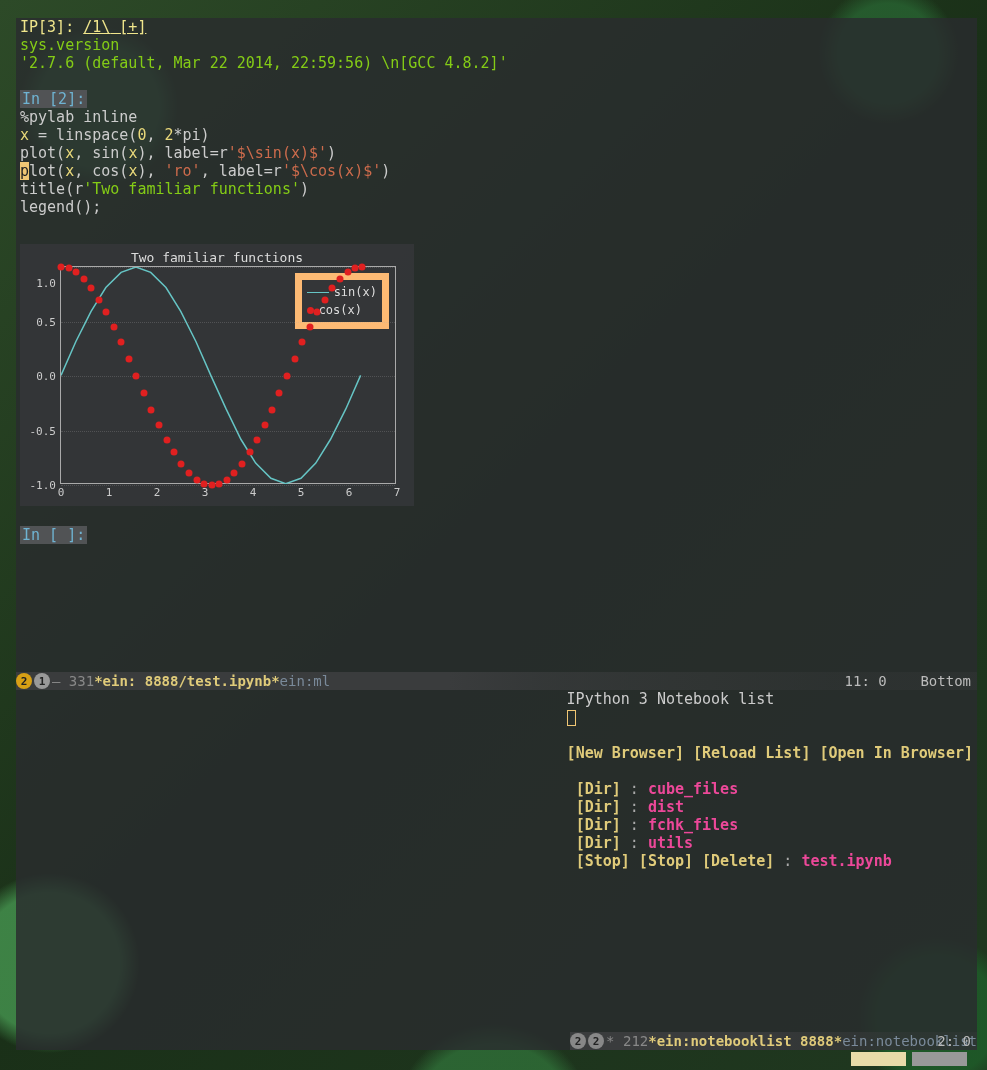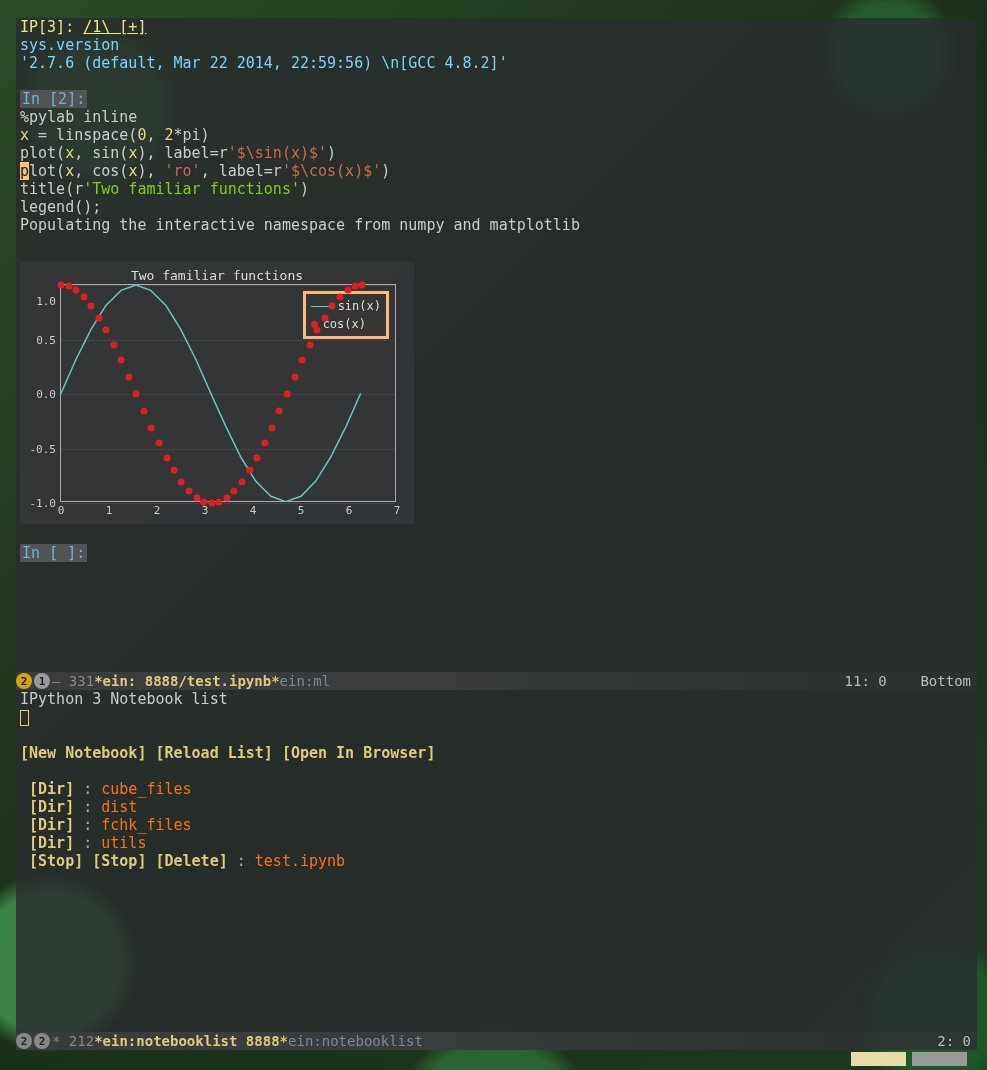--- a/index.html
+++ b/index.html
@@ -28,26 +28,26 @@
   .panes {
     position: absolute; left: 16px; top: 18px; right: 10px; bottom: 20px;
     z-index: 1;
     display: flex; flex-direction: column;
   }
   .pane {
     background: rgba(42,44,46,0.82);
     display: flex; flex-direction: column; gap: 24px;
   }
   .pane.top { flex: 0 0 672px; }
-  .pane.bottom { flex: 1; }
+  .pane.bottom { flex: 1; align-items: flex-end; }
   .content { padding: 0 4px; flex:1; overflow:hidden; }
   .line { white-space: pre; line-height: 18px; }
   .ip-hdr { color: #f0e68c; }
   .ip-hdr .und { text-decoration: underline; }
-  .out-text { color: #7dd3fc; }
+  .out-text { color: #84cc16; }
   .in-prompt { background: #515355; color: #6fb3d2; padding: 0 2px; display:inline-block;}
   .code { color: #ccc; }
   .var { color: #e8d87a; }
   .num { color: #e8d87a; }
   .str { color: #cc6b4c; }
   .str2 { color: #84cc16; }
   .cursor-block { background: #f0c674; color:#222; }
   .stdout { color: #ccc; }
   
   .modeline {
@@ -68,21 +68,21 @@
   .ml-badge.grey { background:#999; color:#222; }
   .ml-buf { color:#e0cb7a; font-weight:bold; }
   .ml-mode { color:#7a8a9a; }
   .ml-right { position:absolute; right:6px; color:#bbb; }
   
   .nb-title { color:#ccc; }
   .nb-cursor { display:inline-block; width:9px; height:16px; border:1px solid #f0c674; vertical-align:text-bottom;}
   .link { color:#e0cb7a; font-weight:bold; }
   .link-wrap { color:#aaa; }
   .dir { color:#e0cb7a; font-weight:bold; }
-  .fname { color:#f97316; }
+  .fname { color:#ec4899;font-weight:bold; }
   
   .chart-wrap {
     background: rgba(52,54,56,0.9);
     width: 394px; height: 262px;
     margin: 10px 0 10px 0;
     position: relative;
   }
   .chart-title {
     position:absolute; top:6px; left:0; right:0; text-align:center;
     color:#ddd; font-size:13px;
@@ -92,21 +92,21 @@
     border:1px solid #aaa;
     background: rgba(52,54,56,0.5);
   }
   .ytick { position:absolute; right:100%; margin-right:5px; font-size:11px; color:#ccc; transform:translateY(-50%);}
   .ygrid { position:absolute; left:0; right:0; height:0; border-top:1px dotted rgba(170,170,170,0.25);}
   .xtick { position:absolute; top:100%; margin-top:3px; font-size:11px; color:#ccc; transform:translateX(-50%);}
   svg.sin { position:absolute; inset:0; }
   .cos-dot { position:absolute; width:7px; height:7px; border-radius:50%; background:#e02020; transform:translate(-50%,-50%);}
   .legend {
     position:absolute; right:6px; top:6px;
-    border:3px solid #fdba74; background:rgba(52,54,56,0.9);
+    border:7px solid #fdba74; background:rgba(52,54,56,0.9);
     padding:3px 5px; font-size:12px; color:#ddd;
   }
   .leg-row { display:flex; align-items:center; gap:5px; height:18px;}
   .leg-line { width:22px; height:0; border-top:1.5px solid #66c5c5;}
   .leg-dot { width:7px; height:7px; border-radius:50%; background:#e02020; display:inline-block;}
   .tray { position:absolute; bottom:0; right:20px; height:18px; z-index:2; display:flex; gap:6px;}
   .tray-box { width:55px; height:14px; background:#999; }
   .tray-box.light { background:#e8dba8; }
 </style>
 </head>
@@ -122,21 +122,20 @@
       <div class="line out-text">sys.version</div>
       <div class="line out-text">'2.7.6 (default, Mar 22 2014, 22:59:56) \n[GCC 4.8.2]'</div>
       <div class="line" style="height:18px"></div>
       <div class="line"><span class="in-prompt">In [2]:</span></div>
       <div class="line code">%pylab inline</div>
       <div class="line code"><span class="var">x</span><span> = linspace(</span><span class="num">0</span><span>, </span><span class="num">2</span><span>*pi)</span></div>
       <div class="line code"><span>plot(</span><span class="var">x</span><span>, sin(</span><span class="var">x</span><span>), label=r</span><span class="str">'$\sin(x)$'</span><span>)</span></div>
       <div class="line code"><span class="cursor-block">p</span><span>lot(</span><span class="var">x</span><span>, cos(</span><span class="var">x</span><span>), </span><span class="str">'ro'</span><span>, label=r</span><span class="str">'$\cos(x)$'</span><span>)</span></div>
       <div class="line code"><span>title(r</span><span class="str2">'Two familiar functions'</span><span>)</span></div>
       <div class="line code">legend();</div>
-      <div class="line stdout">Populating the interactive namespace from numpy and matplotlib</div>
       <div class="line" style="height:18px"></div>
 
       <div class="chart-wrap">
         <div class="chart-title">Two familiar functions</div>
         <div class="plot-area" id="plot">
           <svg class="sin" id="sin-svg" viewBox="0 0 336 218" preserveAspectRatio="none">
               <path d="M 0 109 L 14.879999999999999 75.21000000000001 L 30.24 44.690000000000026 L 45.12 20.710000000000008 L 60.48 5.450000000000017 L 75.36 0 L 90.24 5.450000000000017 L 105.60000000000002 20.710000000000008 L 120.47999999999999 44.690000000000026 L 135.84 75.21000000000001 L 150.72 109 L 166.07999999999998 142.79000000000002 L 180.96 173.31 L 195.84 197.29000000000002 L 211.20000000000005 212.54999999999998 L 226.07999999999998 218 L 241.44000000000003 212.54999999999998 L 256.32 197.29000000000002 L 271.2 173.31 L 286.56 142.79000000000002 L 301.44 109" fill="none" stroke="#66c5c5" stroke-width="1.5"></path>
             </svg>
           <div class="legend">
             <div class="leg-row">
@@ -221,21 +220,21 @@
       <span class="ml-mode">  ein:ml</span>
       <span class="ml-right"><span>11: 0</span>&nbsp;&nbsp;&nbsp;&nbsp;<span>Bottom</span></span>
     </div>
   </div>
 
   <div class="pane bottom">
     <div class="content">
       <div class="line nb-title">IPython 3 Notebook list</div>
       <div class="line"><span class="nb-cursor"></span></div>
       <div class="line" style="height:18px"></div>
-      <div class="line"><span class="link">[<span>New Notebook</span>]</span> <span class="link">[<span>Reload List</span>]</span> <span class="link">[<span>Open In Browser</span>]</span></div>
+      <div class="line"><span class="link">[<span>New Browser</span>]</span> <span class="link">[<span>Reload List</span>]</span> <span class="link">[<span>Open In Browser</span>]</span></div>
       <div class="line" style="height:18px"></div>
       <div id="entries">
           <div class="line"> <span class="dir">[Dir]</span> <span class="link-wrap">: </span><span class="fname">cube_files</span></div>
           <div class="line"> <span class="dir">[Dir]</span> <span class="link-wrap">: </span><span class="fname">dist</span></div>
           <div class="line"> <span class="dir">[Dir]</span> <span class="link-wrap">: </span><span class="fname">fchk_files</span></div>
           <div class="line"> <span class="dir">[Dir]</span> <span class="link-wrap">: </span><span class="fname">utils</span></div>
         </div>
       <div class="line"> <span class="link">[<span>Stop</span>]</span> <span class="link">[<span>Stop</span>]</span> <span class="link">[<span>Delete</span>]</span> <span class="link-wrap">: </span><span class="fname">test.ipynb</span></div>
     </div>
     <div class="modeline">

